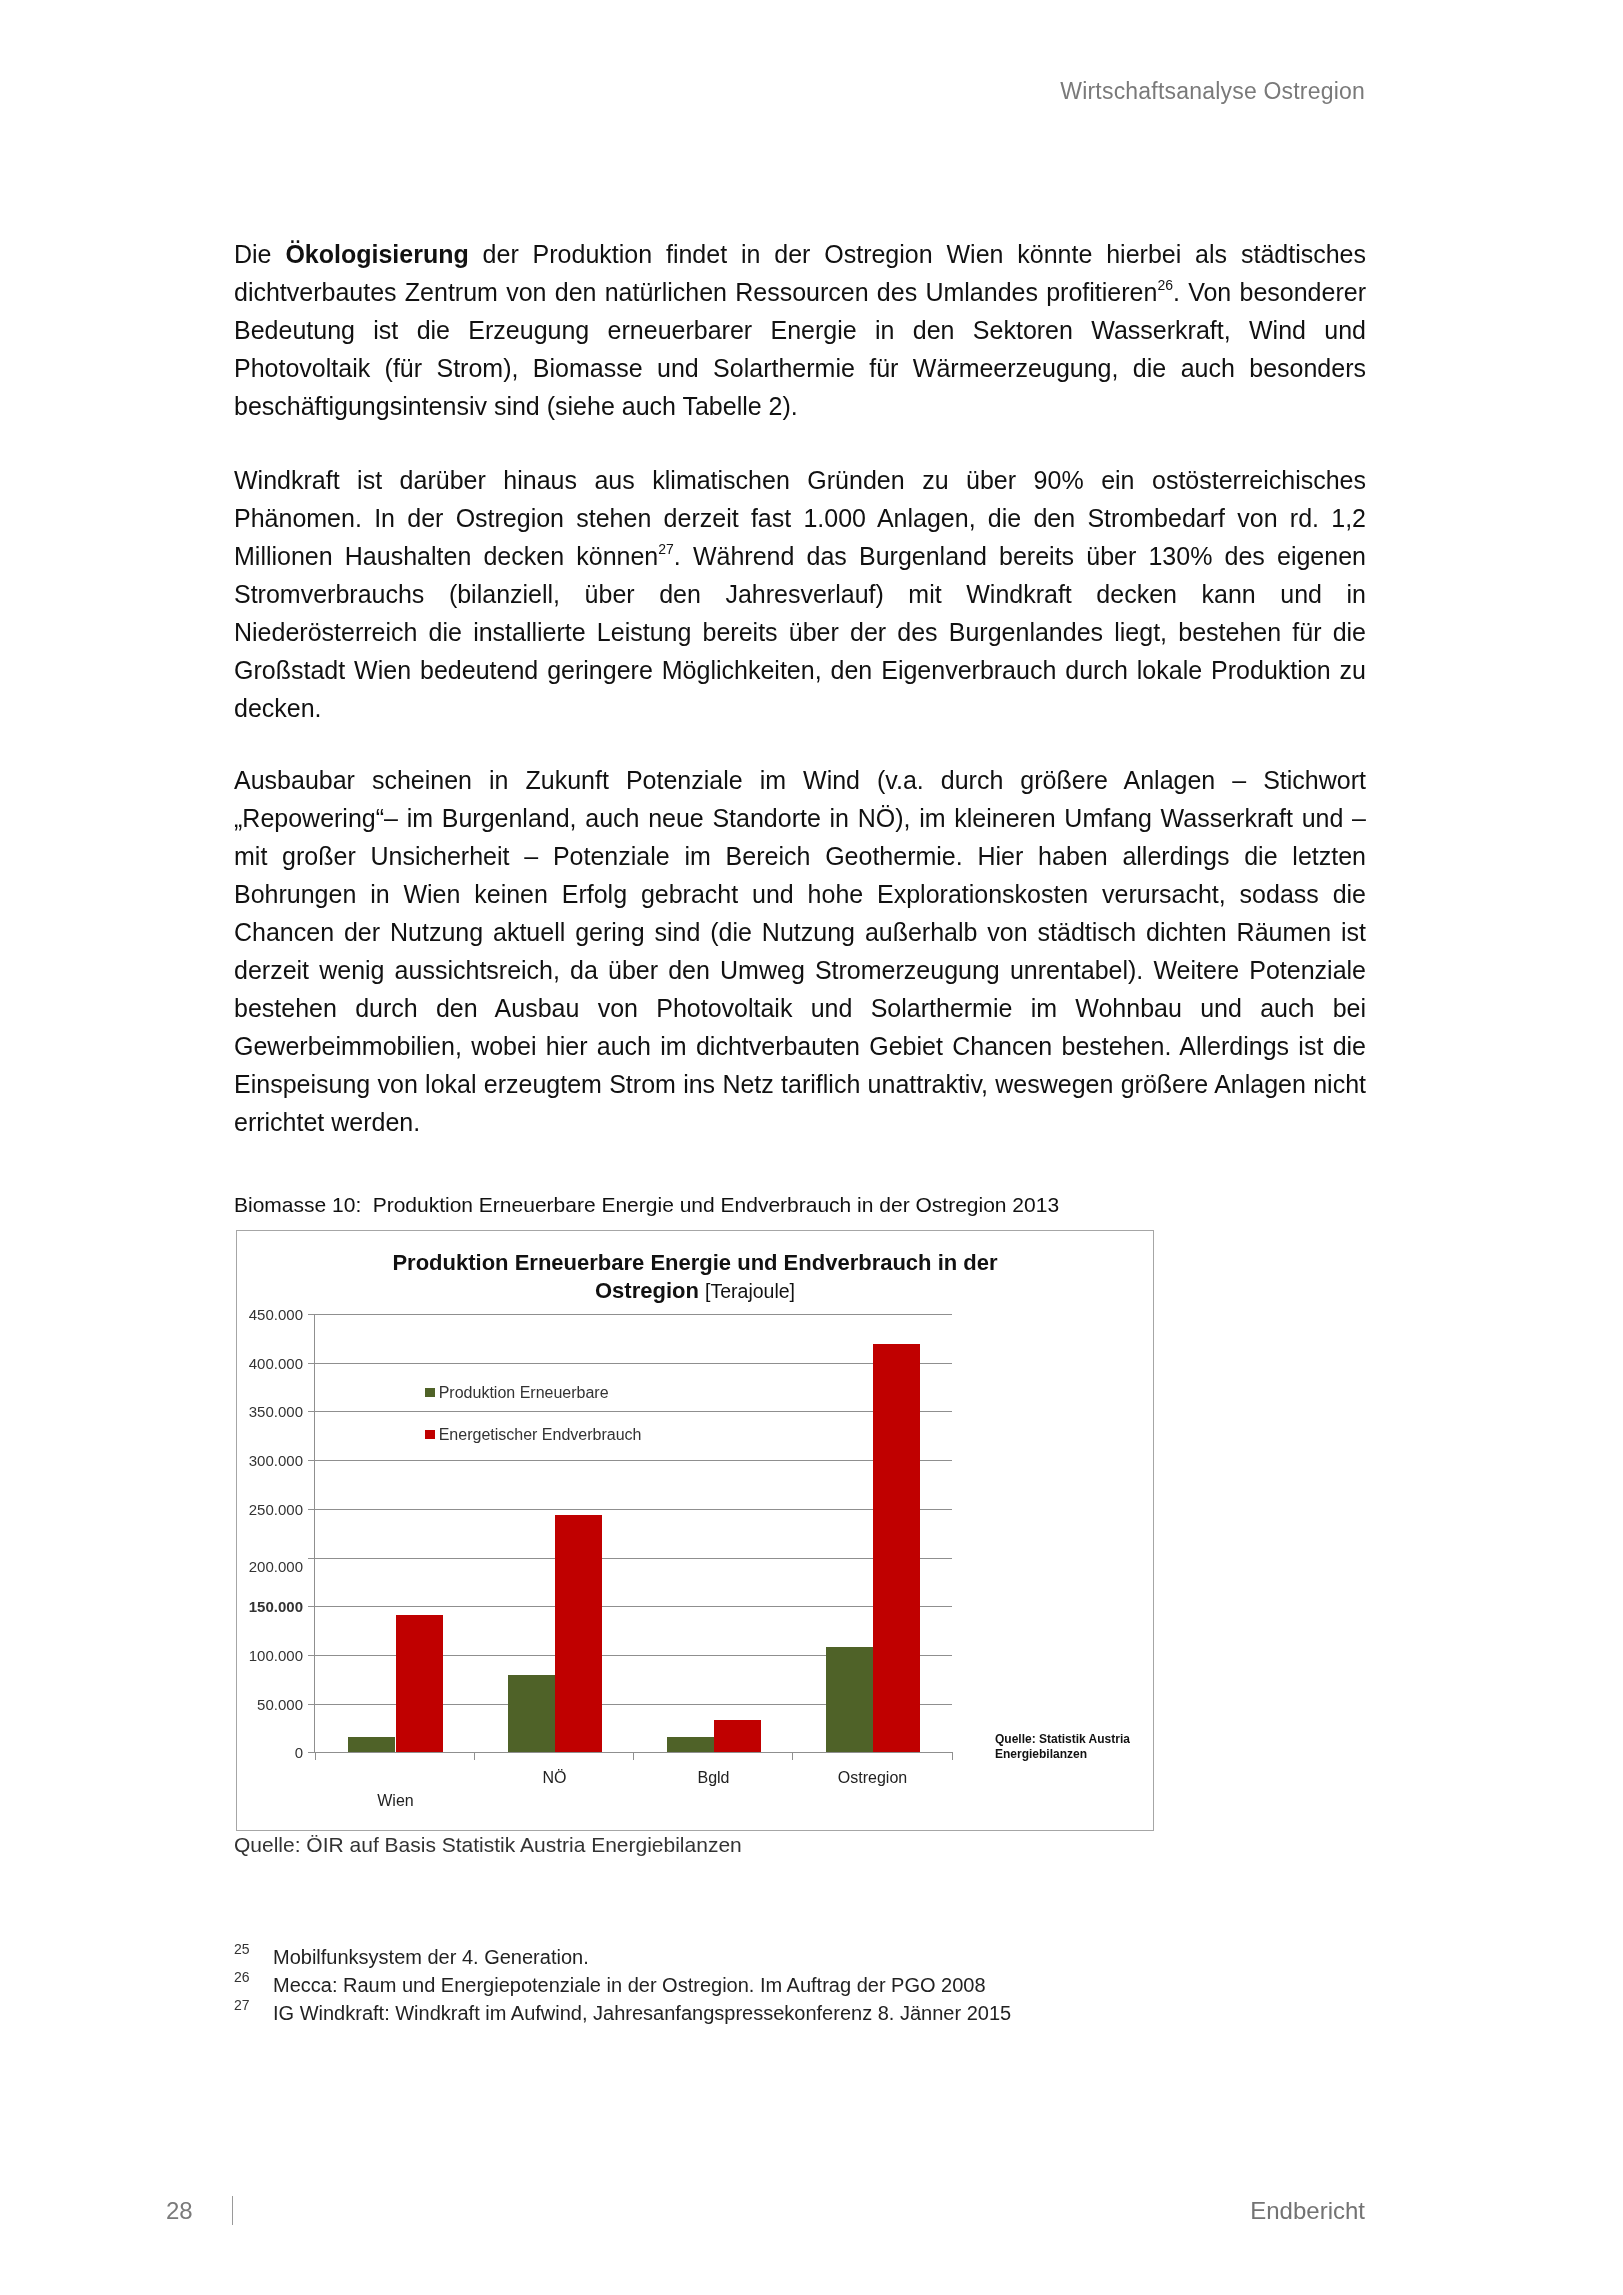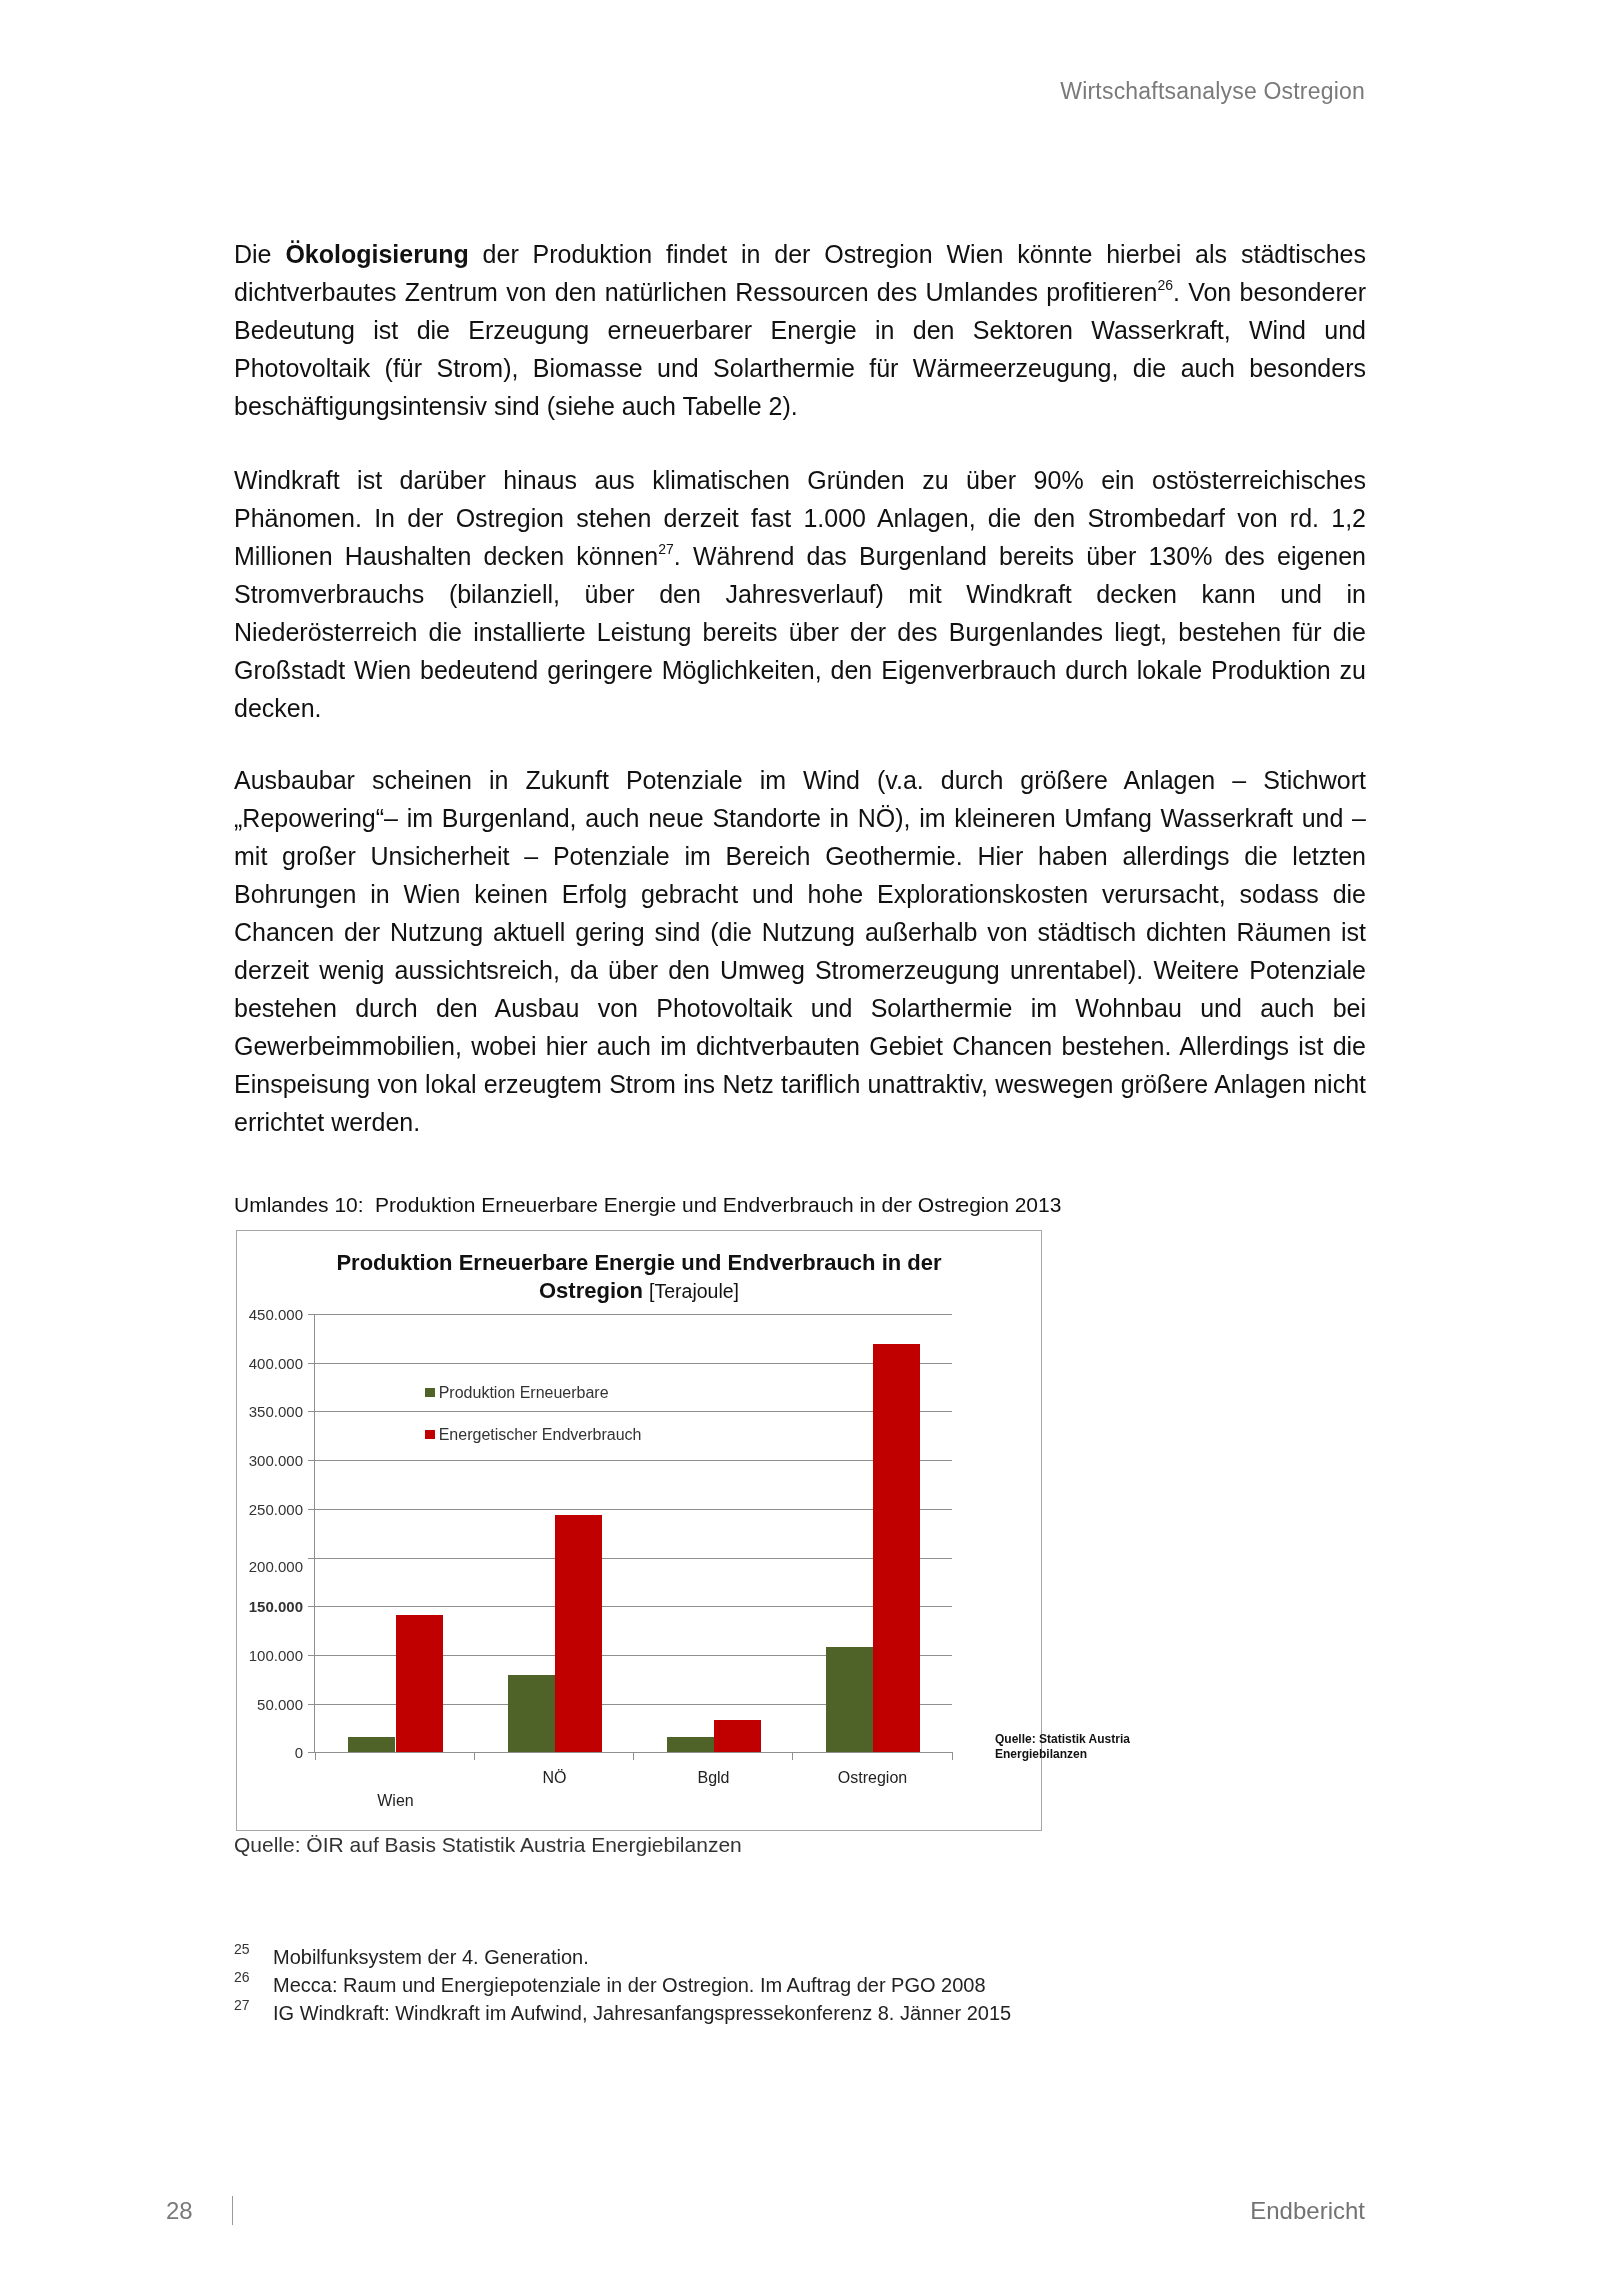--- a/index.html
+++ b/index.html
@@ -10,21 +10,21 @@
   .body-text { position: absolute; left: 234px; width: 1132px; font-size: 25px; line-height: 38px;
                text-align: justify; font-family: "Liberation Sans", sans-serif; color: #111; }
   .body-text sup { font-size: 14px; line-height: 0; position: relative; top: -1.6px; }
   .p1 { top: 235px; }
   .p2 { top: 461px; }
   .p3 { top: 761px; }
   .caption { position: absolute; left: 234px; top: 1193px; font-size: 21px; color: #111;
              font-family: "Liberation Sans", sans-serif; }
   .caption .gap { display: inline-block; width: 11.4px; }
 
-  .chart-frame { position: absolute; left: 236px; top: 1230px; width: 806px; height: 601px;
+  .chart-frame { position: absolute; left: 236px; top: 1230px; width: 918px; height: 601px;
                  border: 1.6px solid #a6a6a6; box-sizing: border-box; background: #fff; }
   .chart-title { position: absolute; left: 0; right: 0; top: 18px; text-align: center;
                  font-family: "Liberation Sans", sans-serif; font-weight: bold; font-size: 22px;
                  line-height: 28px; color: #111; }
   .chart-title .unit { font-weight: normal; font-size: 19.5px; }
   .plot { position: absolute; left: 79px; top: 83px; width: 636px; height: 438px; }
   .gridline { position: absolute; left: 0; right: 0; height: 0; border-top: 1.6px solid #8f8f8f; }
   .y-axis-line { position: absolute; left: -1.6px; top: 0; bottom: 0; width: 0; border-left: 1.6px solid #8f8f8f; }
   .ytick { position: absolute; right: 649px; font-size: 15px; color: #333; text-align: right; white-space: nowrap;
            font-family: "Liberation Sans", sans-serif; transform: translateY(-50%); }
@@ -59,21 +59,21 @@
 <body>
 
 <div class="running-head">Wirtschaftsanalyse Ostregion</div>
 
 <div class="body-text p1"><span>Die </span><b>Ökologisierung</b><span> der Produktion findet in der Ostregion Wien könnte hierbei als städtisches dichtverbautes Zentrum von den natürlichen Ressourcen des Umlandes profitieren</span><sup>26</sup><span>. Von besonderer Bedeutung ist die Erzeugung erneuerbarer Energie in den Sektoren Wasserkraft, Wind und Photovoltaik (für Strom), Biomasse und Solarthermie für Wärmeerzeugung, die auch besonders beschäftigungsintensiv sind (siehe auch Tabelle 2).</span></div>
 
 <div class="body-text p2"><span>Windkraft ist darüber hinaus aus klimatischen Gründen zu über 90% ein ostösterreichisches Phänomen. In der Ostregion stehen derzeit fast 1.000 Anlagen, die den Strombedarf von rd. 1,2 Millionen Haushalten decken können</span><sup>27</sup><span>. Während das Burgenland bereits über 130% des eigenen Stromverbrauchs (bilanziell, über den Jahresverlauf) mit Windkraft decken kann und in Niederösterreich die installierte Leistung bereits über der des Burgenlandes liegt, bestehen für die Großstadt Wien bedeutend geringere Möglichkeiten, den Eigenverbrauch durch lokale Produktion zu decken.</span></div>
 
 <div class="body-text p3"><span>Ausbaubar scheinen in Zukunft Potenziale im Wind (v.a. durch größere Anlagen – Stichwort „Repowering“– im Burgenland, auch neue Standorte in NÖ), im kleineren Umfang Wasserkraft und – mit großer Unsicherheit – Potenziale im Bereich Geothermie. Hier haben allerdings die letzten Bohrungen in Wien keinen Erfolg gebracht und hohe Explorationskosten verursacht, sodass die Chancen der Nutzung aktuell gering sind (die Nutzung außerhalb von städtisch dichten Räumen ist derzeit wenig aussichtsreich, da über den Umweg Stromerzeugung unrentabel). Weitere Potenziale bestehen durch den Ausbau von Photovoltaik und Solarthermie im Wohnbau und auch bei Gewerbeimmobilien, wobei hier auch im dichtverbauten Gebiet Chancen bestehen. Allerdings ist die Einspeisung von lokal erzeugtem Strom ins Netz tariflich unattraktiv, weswegen größere Anlagen nicht errichtet werden.</span></div>
 
-<div class="caption"><span>Umlandes 10:</span><span class="gap"></span><span>Produktion Erneuerbare Energie und Endverbrauch in der Ostregion 2013</span></div>
+<div class="caption"><span>Biomasse 10:</span><span class="gap"></span><span>Produktion Erneuerbare Energie und Endverbrauch in der Ostregion 2013</span></div>
 
 <div class="chart-frame">
   <div class="chart-title">
     <div>Produktion Erneuerbare Energie und Endverbrauch in der</div>
     <div><span>Ostregion</span> <span class="unit">[Terajoule]</span></div>
   </div>
   <div class="plot" id="plot">
     <div class="y-axis-line"></div>
   <div class="gridline" style="top: 438px;"></div>
       <div class="ytick-mark" style="top: 438px;"></div>

